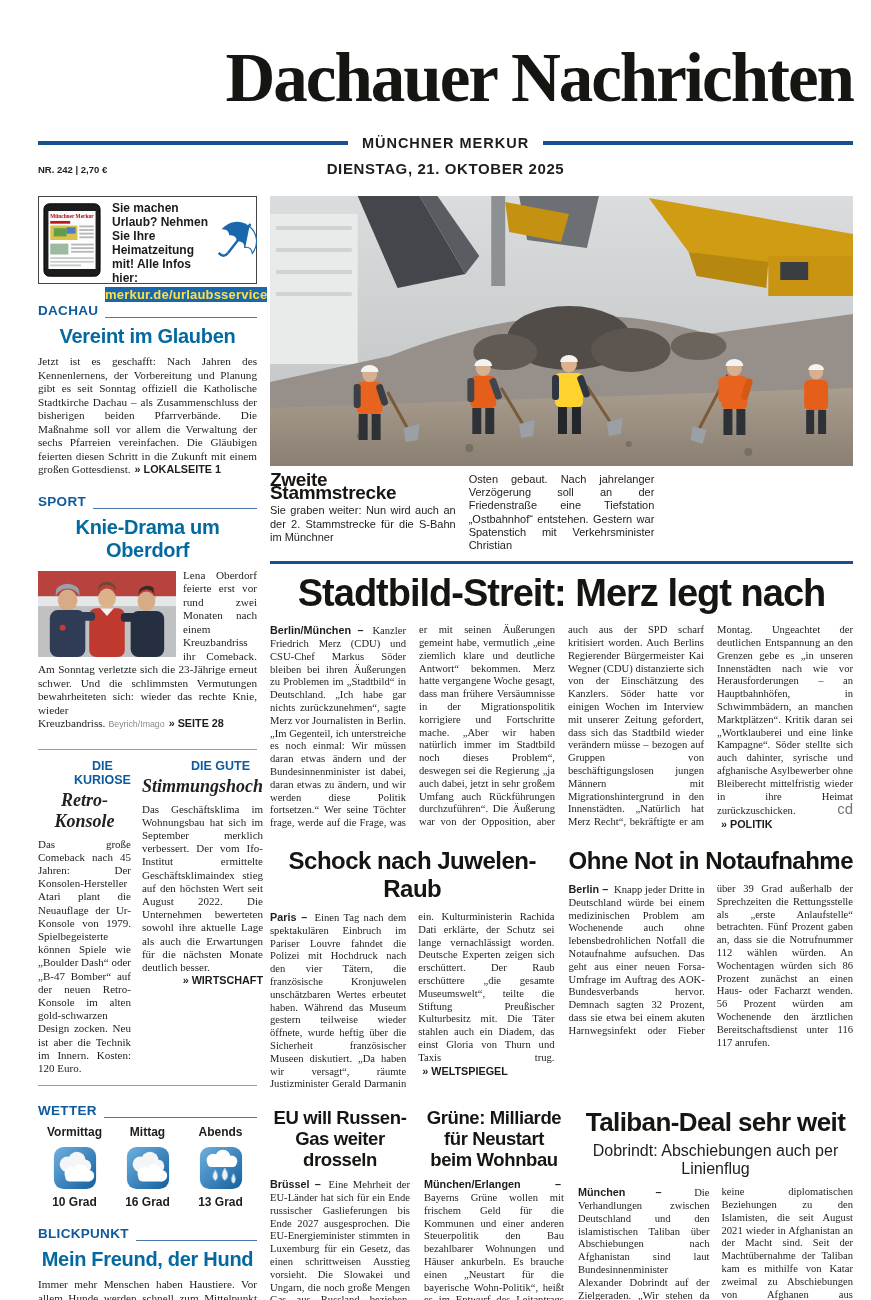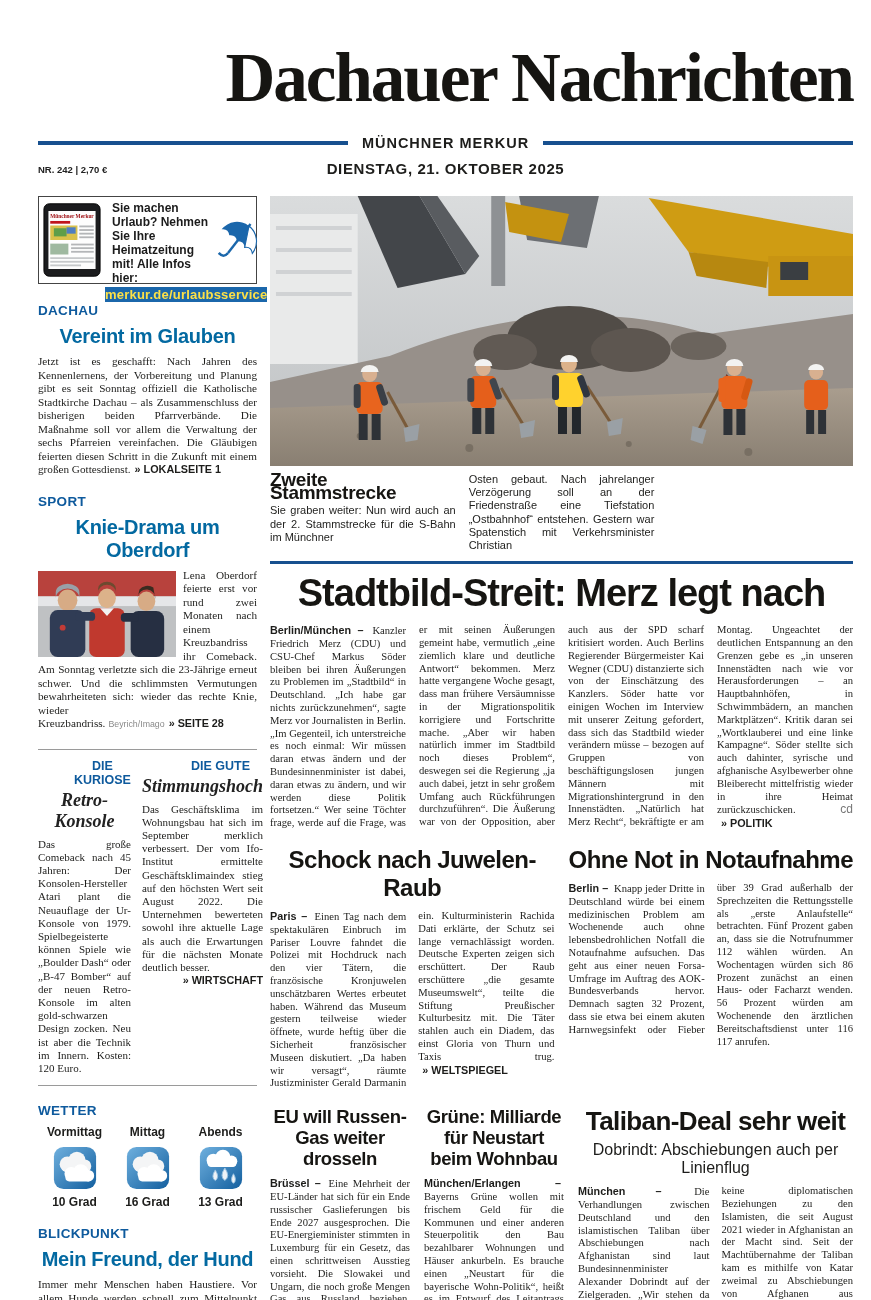--- a/index.html
+++ b/index.html
@@ -26,21 +26,21 @@
   .rule-row .hline{flex:1;height:4px;background:var(--rule-blue);}
   .edition{font-family:var(--sans);font-weight:bold;font-size:14.5px;letter-spacing:1px;white-space:nowrap;}
   .date-row{position:relative;margin-top:9px;height:20px;}
   .issue{position:absolute;left:0;top:4px;font-family:var(--sans);font-weight:bold;font-size:9.5px;color:#222;}
   .dateline-center{text-align:center;font-family:var(--sans);font-weight:bold;font-size:15px;letter-spacing:.6px;}
   
   .content{display:flex;gap:13px;margin-top:16px;}
   .sidebar{width:219px;flex:none;}
   .main{flex:1;min-width:0;}
   
-  .kicker-row{display:flex;align-items:flex-start;margin-bottom:7px;flex-direction:column;}
+  .kicker-row{display:flex;align-items:flex-end;margin-bottom:7px;}
   .kicker{color:var(--blue);font-family:var(--sans);font-weight:bold;font-size:13.5px;letter-spacing:.3px;white-space:nowrap;}
   .kline{flex:1;height:1px;background:#4b79ab;margin-left:7px;}
   .shead{font-family:var(--sans);font-weight:bold;font-size:20px;text-align:center;letter-spacing:-.3px;margin-bottom:7px;color:#0369a1;}
   .body{font-size:11.2px;line-height:13.5px;text-align:justify;hyphens:auto;-webkit-hyphens:auto;}
   .dl{font-family:var(--sans);font-weight:bold;font-size:10.8px;margin-right:3px;}
   .ref{font-family:var(--sans);font-weight:bold;font-size:10.8px;white-space:nowrap;margin-left:4px;}
   .credit{font-family:var(--sans);font-size:8.8px;color:#8a8a8a;margin-left:3px;}
   section{margin-bottom:17px;}
   
   .promo{border:1px solid #444;height:88px;display:flex;margin-bottom:19px;}
@@ -69,21 +69,21 @@
   .mainphoto{width:100%;height:270px;display:block;}
   .caption-row{display:grid;grid-template-columns:1fr 1fr 1fr;column-gap:13px;margin-top:7px;
     font-family:var(--sans);font-size:11px;line-height:13.2px;text-align:justify;}
   .cap-head{font-family:var(--sans);font-weight:bold;font-size:19px;letter-spacing:-.3px;margin-bottom:5px;color:#161512;}
   .cap-credit{font-size:8.8px;color:#8a8a8a;letter-spacing:.4px;}
   .blue-rule{height:3px;background:var(--rule-blue);margin-top:9px;}
   
   .lead-head{font-family:var(--sans);font-weight:bold;font-size:38px;letter-spacing:-1px;text-align:center;margin-top:8px;color:#161512;}
   .lead-sub{font-family:var(--sans);font-size:16.5px;margin-top:5px;color:#1b1b1b;}
   .lead-body{margin-top:9px;column-count:4;column-gap:13px;font-size:10.6px;line-height:12.8px;text-align:justify;hyphens:auto;}
-  .sig{font-family:var(--sans);font-size:12px;color:#777;margin-left:4px;}
+  .sig{font-family:var(--sans);font-size:15px;color:#777;margin-left:4px;}
   
   .row2{display:grid;grid-template-columns:1fr 1fr;column-gap:14px;margin-top:15px;}
   .row2 h3{font-family:var(--sans);font-weight:bold;font-size:24px;letter-spacing:-.5px;text-align:center;margin-bottom:8px;color:#161512;}
   .cols2{column-count:2;column-gap:12px;font-size:10.6px;line-height:12.8px;text-align:justify;hyphens:auto;}
   
   .row3{display:grid;grid-template-columns:140px 140px 1fr;column-gap:14px;margin-top:16px;}
   .row3 .nhead{font-family:var(--sans);font-weight:bold;font-size:18.5px;line-height:21px;text-align:center;letter-spacing:-.4px;margin-bottom:8px;color:#161512;}
   .row3 .body1{font-size:10.6px;line-height:12.8px;text-align:justify;hyphens:auto;}
   .tal-head{font-family:var(--sans);font-weight:bold;font-size:26px;letter-spacing:-.6px;text-align:center;color:#161512;}
   .tal-sub{font-family:var(--sans);font-size:16px;text-align:center;margin-top:4px;margin-bottom:8px;}

